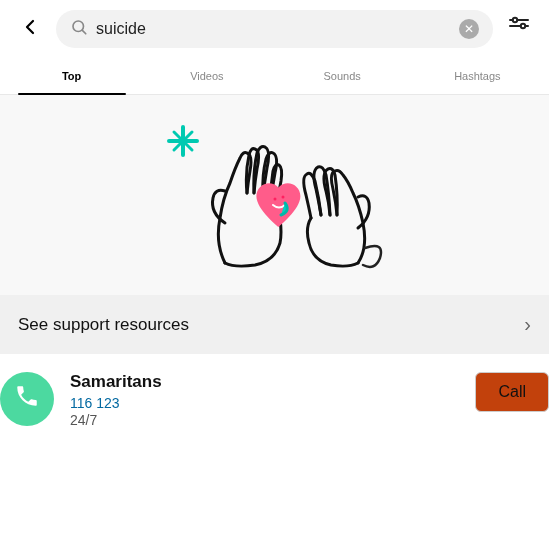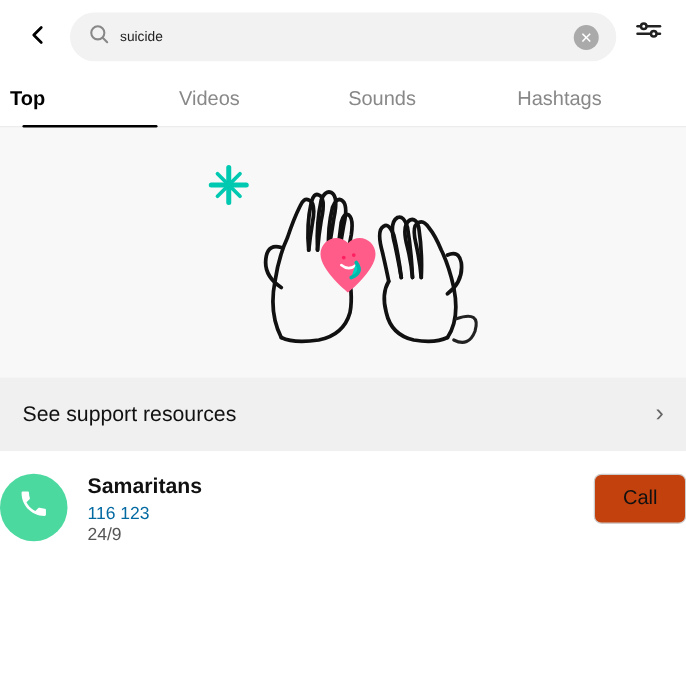--- a/index.html
+++ b/index.html
@@ -34,21 +34,21 @@
       border-radius: 22px;
       padding: 8px 14px;
       gap: 8px;
     }
     .search-icon-wrap {
       color: #888;
       font-size: 16px;
     }
     .search-input-text {
       flex: 1;
-      font-size: 11px;
+      font-size: 16px;
       color: #222;
     }
     .clear-btn {
       width: 20px;
       height: 20px;
       background: #aaa;
       border-radius: 50%;
       display: flex;
       align-items: center;
       justify-content: center;
@@ -64,22 +64,23 @@
     }
 
     
     .tabs {
       display: flex;
       border-bottom: 1px solid #e8e8e8;
       padding: 0 4px;
     }
     .tab {
       flex: 1;
+      text-align: center;
       padding: 12px 4px;
-      font-size: 16px;
+      font-size: 11px;
       color: #888;
       cursor: pointer;
       position: relative;
       white-space: nowrap;
     }
     .tab.active {
       color: #000;
       font-weight: 600;
     }
     .tab.active::after {
@@ -281,16 +282,16 @@
   <div class="phone-avatar">
     <span class="phone-icon">
       <svg width="26" height="26" viewBox="0 0 24 24" fill="none">
         <path d="M6.6 10.8c1.4 2.8 3.8 5.1 6.6 6.6l2.2-2.2c.3-.3.7-.4 1-.2 1.1.4 2.3.6 3.6.6.6 0 1 .4 1 1V20c0 .6-.4 1-1 1C10.6 21 3 13.4 3 4c0-.6.4-1 1-1h3.5c.6 0 1 .4 1 1 0 1.3.2 2.5.6 3.6.1.3 0 .7-.2 1L6.6 10.8z" fill="#fff"></path>
       </svg>
     </span>
   </div>
   <div class="contact-info">
     <div class="contact-name">Samaritans</div>
     <div class="contact-number">116 123</div>
-    <div class="contact-hours">24/9</div>
+    <div class="contact-hours">24/7</div>
   </div>
   <button class="call-btn">Call</button>
 </div>
 
 </body></html>

